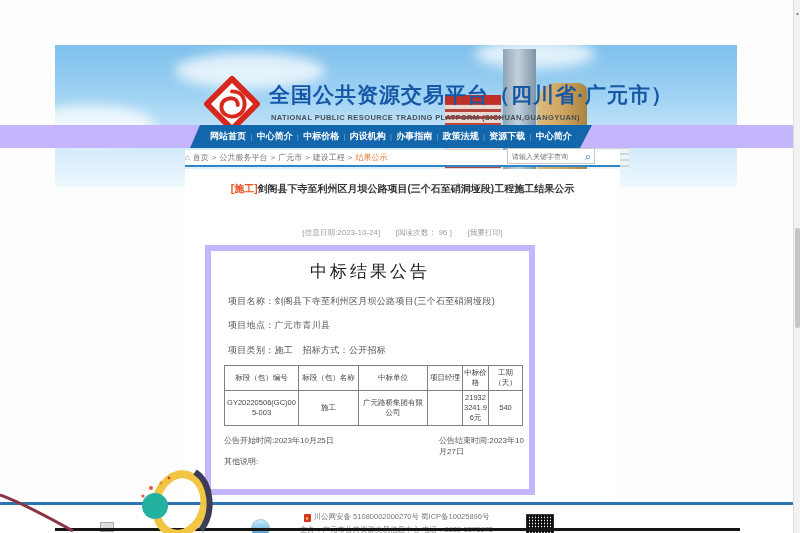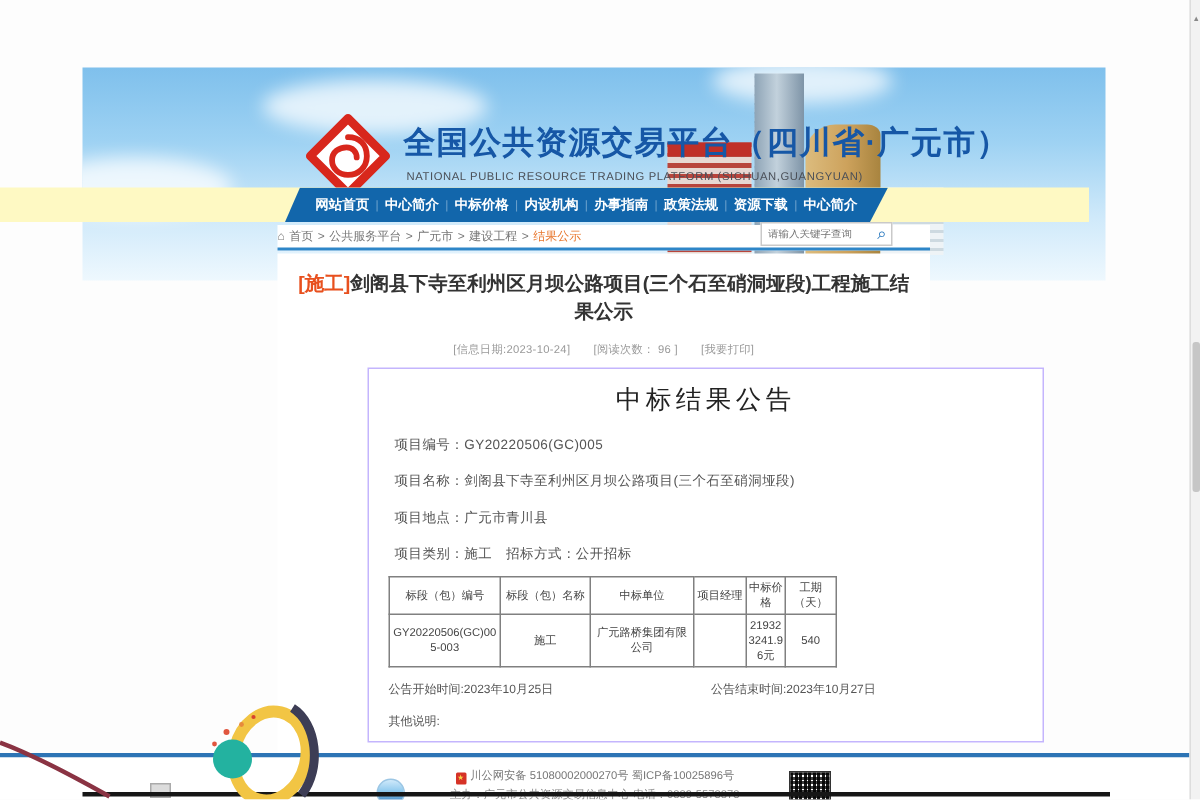--- a/index.html
+++ b/index.html
@@ -8,64 +8,64 @@
   #screen { position:absolute; top:0; left:0; width:800px; height:533px; background:#fdfdfd; overflow:hidden; }
 
   
   #banner { position:absolute; left:55px; top:0; width:682px; height:142px; overflow:hidden;
             background:linear-gradient(180deg,#7fc0ec 0%,#9ed2f3 35%,#cfe9fa 70%,#eef8fe 100%);margin-top:45px; }
   .cloud { position:absolute; background:rgba(255,255,255,.75); border-radius:50%; filter:blur(6px); }
   #logo { position:absolute; left:148px; top:30px; width:58px; height:58px; }
   #banner-title { position:absolute; left:214px; top:36px; font-size:21px; font-weight:bold;
                   color:#1657a6; letter-spacing:1px; white-space:nowrap; }
   #banner-sub { position:absolute; left:216px; top:68px; font-size:7.5px; color:#4a4f57;
-                letter-spacing:.4px; white-space:nowrap; font-weight:normal; }
+                letter-spacing:.4px; white-space:nowrap; font-weight:bold; }
   
   .bld { position:absolute; }
   #bld-red { left:390px; top:50px; width:56px; height:75px;
              background:repeating-linear-gradient(180deg,#b8453c 0 3px,#e7d8d2 3px 7px); }
   #bld-red::before { content:""; position:absolute; left:0; top:0; width:100%; height:9px; background:#c03028; }
   #bld-tower { left:448px; top:4px; width:33px; height:121px;
                background:linear-gradient(90deg,#8ea4b6,#c2d1dc 45%,#7e94a7),
                           repeating-linear-gradient(180deg,rgba(255,255,255,.3) 0 2px,rgba(30,50,70,.18) 2px 3px,transparent 3px 6px); }
   #bld-gold { left:482px; top:38px; width:50px; height:87px; border-radius:40% 18% 0 0 / 22% 8% 0 0;
               background:linear-gradient(90deg,#dcbc7e,#cda25c 55%,#a8843f); }
   #bld-white { left:532px; top:80px; width:42px; height:45px;
                background:repeating-linear-gradient(180deg,#eef3f6 0 4px,#cdd9e0 4px 6px); }
   
   #searchbox { position:absolute; left:452px; top:103px; width:88px; height:16px; background:#fff;
                border:1px solid #c9c9c9; display:flex; align-items:center; z-index:5; }
   #searchbox input { flex:1; border:none; outline:none; font-size:7px; color:#555; padding-left:4px;
                      width:60px; background:transparent; font-family:"Liberation Sans",sans-serif; }
   #search-icon { color:#1a6fba; font-size:11px; line-height:10px; padding-right:3px; cursor:pointer; }
 
   
-  #navbar { position:absolute; left:0; top:125px; width:726px; height:23px; background:#fef9c3; }
+  #navbar { position:absolute; left:0; top:125px; width:793px; height:23px; background:#c4b5fd; }
   #nav-strip { position:absolute; left:190px; top:0; width:402px; height:23px; background:#1266ab;
                clip-path:polygon(10px 0, 100% 0, calc(100% - 12px) 100%, 0 100%);
                display:flex; align-items:center; justify-content:space-around; padding:0 18px; }
   .nav-item { color:#fff; font-size:9px; font-weight:bold; white-space:nowrap; cursor:pointer; }
   .nav-div { color:#6ea3cd; font-size:8px; }
 
   
   #crumbbar { position:absolute; left:185px; top:150px; width:435px; height:17px;
               border-bottom:2px solid #2e86c8; display:flex; align-items:center; background:#fff; }
   #crumbbar span { font-size:8px; color:#777; margin-right:3px; white-space:nowrap; }
   #home-icon { color:#5a6b7a; font-size:9px; }
   .crumb-cur { color:#e8762c !important; }
 
   
   #card { position:absolute; left:185px; top:169px; width:435px; height:333px; background:#fff; }
   #art-title { position:absolute; left:10px; top:10px; width:415px; text-align:center;
-               font-size:13px; font-weight:bold; color:#333; line-height:19px; }
+               font-size:10px; font-weight:bold; color:#333; line-height:19px; }
   #art-title .tag { color:#e8501e; }
   #info-line { position:absolute; left:0; top:59px; width:435px; text-align:center;
                font-size:7.5px; color:#9a9a9a; letter-spacing:.2px; }
-  #inner-box { position:absolute; left:20px; top:76px; width:451px; height:250px;
-               border:1px solid #c4b5fd; background:#fff;margin-left:40px; }
+  #inner-box { position:absolute; left:20px; top:76px; width:330px; height:250px;
+               border:6px solid #c4b5fd; background:#fff; }
   #notice-title { margin-top:9px; text-align:center; font-family:"Liberation Serif",serif;
                   font-size:17px; color:#222; letter-spacing:3px; }
   .field { margin:11.5px 0 0 17px; font-size:9px; color:#555; letter-spacing:.3px; }
   #btable { border-collapse:collapse; table-layout:fixed; margin:8px 0 0 13px; width:298px;
             font-size:7.5px; color:#444;padding-left:44px; }
   #btable th, #btable td { border:1px solid #808080; text-align:center; vertical-align:middle;
             padding:2px 1px; word-break:break-all; line-height:10px; }
   #btable th { font-weight:normal; height:25px; }
   #btable td { height:29px; }
   #times-row { position:relative; margin-top:9px; font-size:8px; color:#555; height:10px; }
@@ -164,21 +164,20 @@
 
   <div id="card">
     <div id="art-title">
       <span class="tag">[施工]</span><span>剑阁县下寺至利州区月坝公路项目(三个石至硝洞垭段)工程施工结果公示</span>
     </div>
     <div id="info-line">[信息日期:2023-10-24]　　[阅读次数：  96  ]　　[我要打印]</div>
 
     <div id="inner-box">
       <div id="notice-title">中标结果公告</div>
 
-      <div class="field">项目编号：GY20220506(GC)005</div>
       <div class="field">项目名称：剑阁县下寺至利州区月坝公路项目(三个石至硝洞垭段)</div>
       <div class="field">项目地点：广元市青川县</div>
       <div class="field">项目类别：施工　招标方式：公开招标</div>
 
       <table id="btable">
         <colgroup>
           <col style="width:74px">
             <col style="width:60px">
             <col style="width:69px">
           <col style="width:35px">

